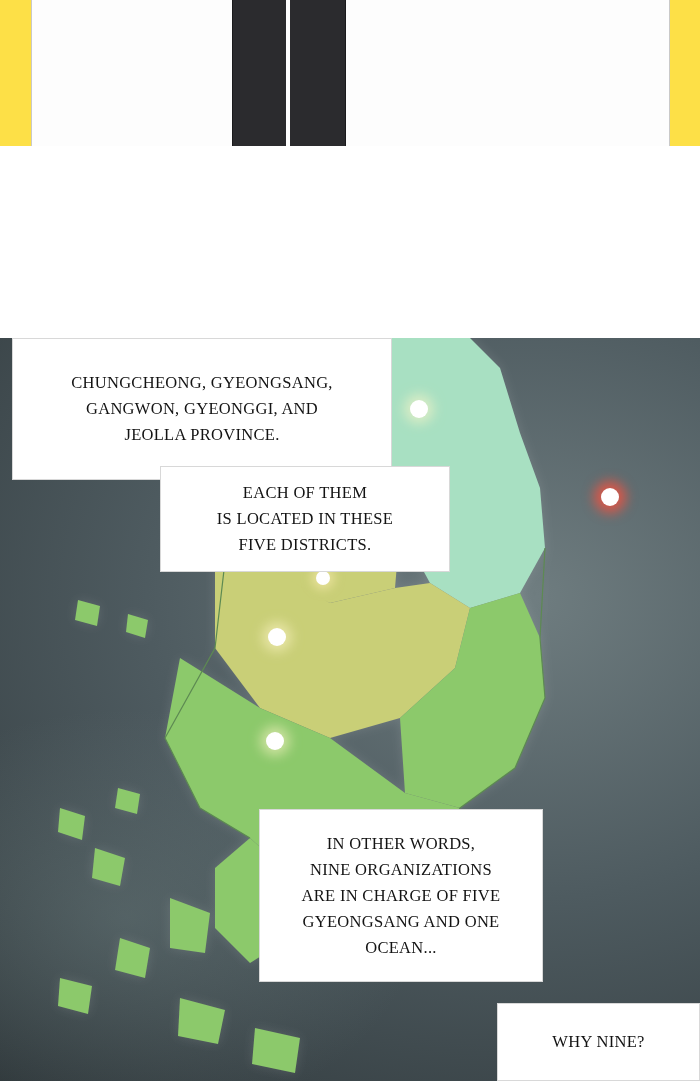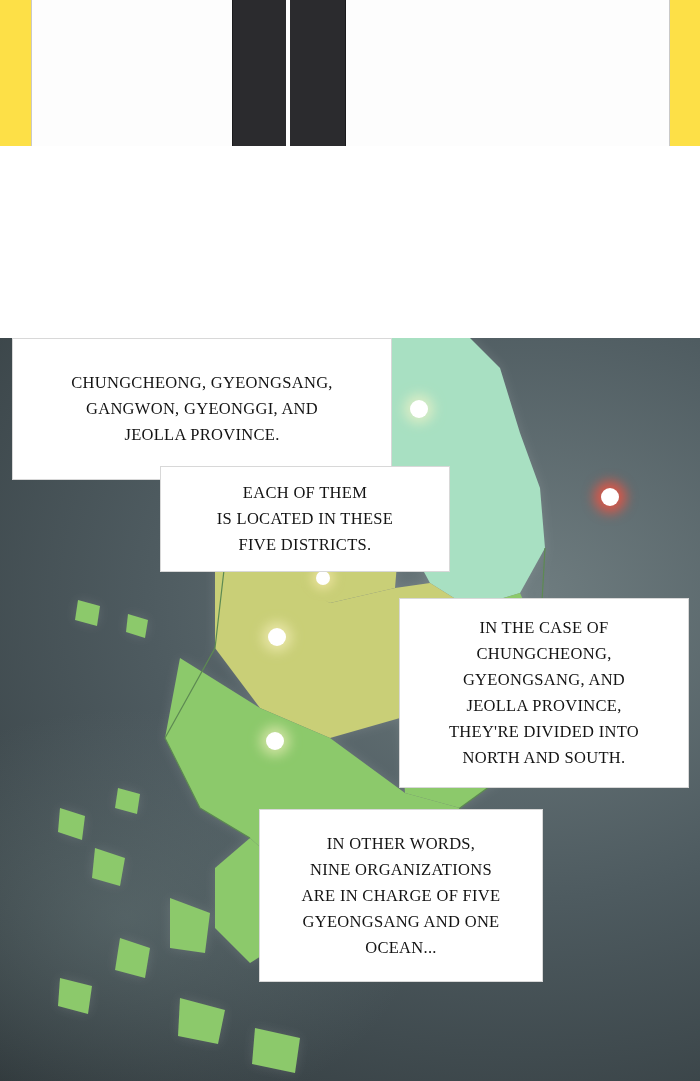--- a/index.html
+++ b/index.html
@@ -222,32 +222,27 @@
 GANGWON, GYEONGGI, AND
 JEOLLA PROVINCE.</div>
     </div>
 
     <div class="cap cap-b">
       <div class="inner">EACH OF THEM
 IS LOCATED IN THESE
 FIVE DISTRICTS.</div>
     </div>
 
-    <div class="cap cap-c">
-      <div class="inner">IN THE CASE OF
-CHUNGCHEONG,
-GYEONGSANG, AND
-JEOLLA PROVINCE,
-THEY'RE DIVIDED INTO
-NORTH AND SOUTH.</div>
-    </div>
 
     <div class="cap cap-d">
       <div class="inner">IN OTHER WORDS,
 NINE ORGANIZATIONS
 ARE IN CHARGE OF FIVE
 GYEONGSANG AND ONE
 OCEAN...</div>
     </div>
 
+    <div class="cap cap-e">
+      <div class="inner">WHY NINE?</div>
+    </div>
   </div>
 
 </div>
 
 </body></html>

